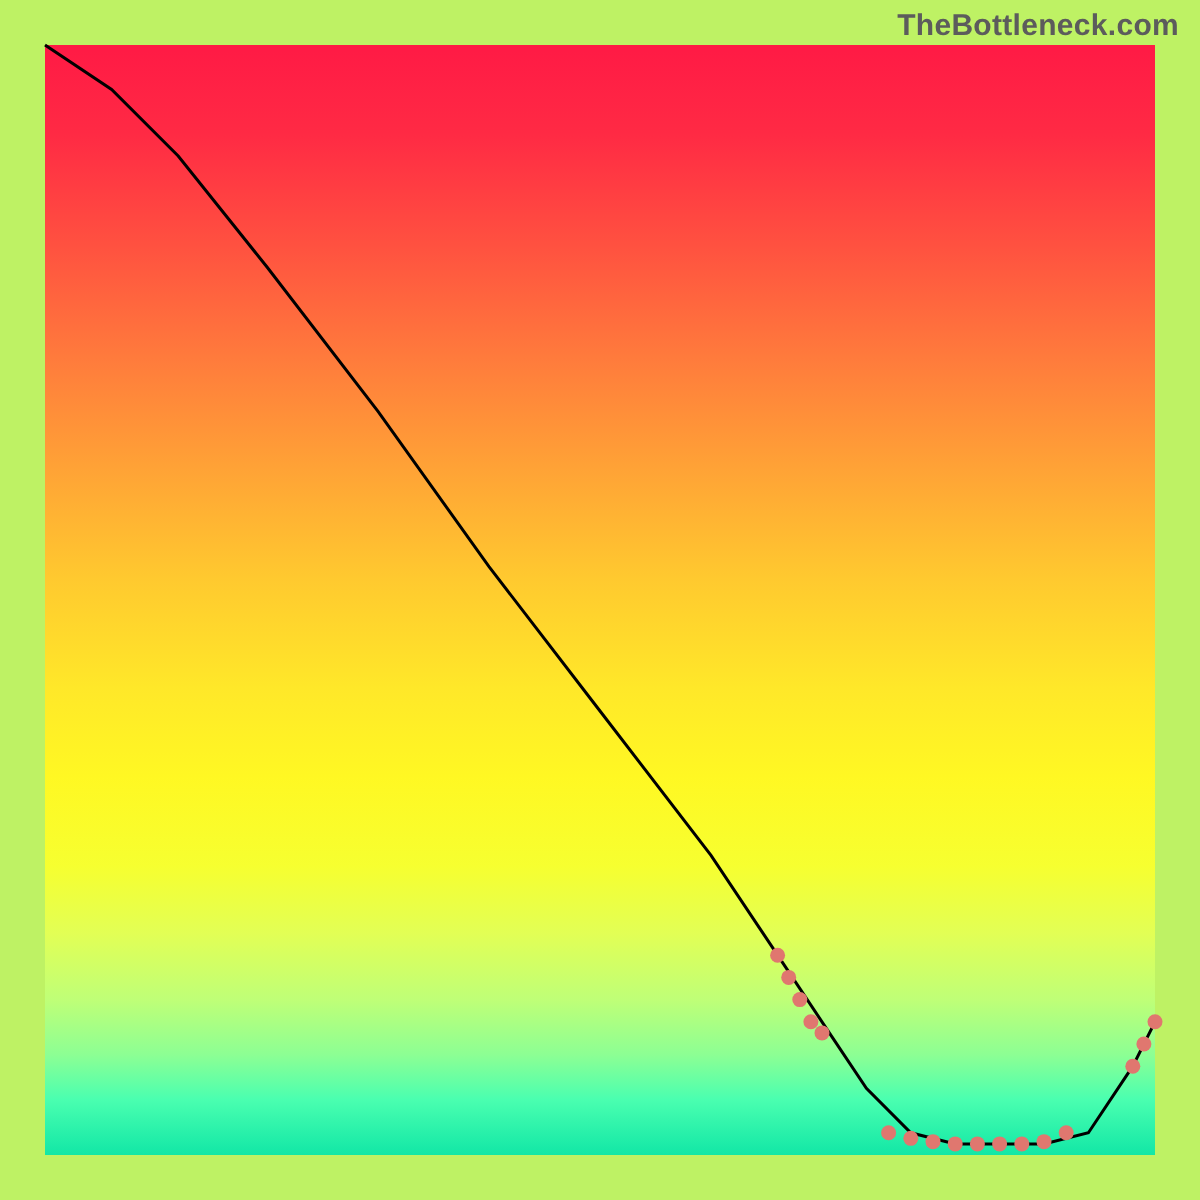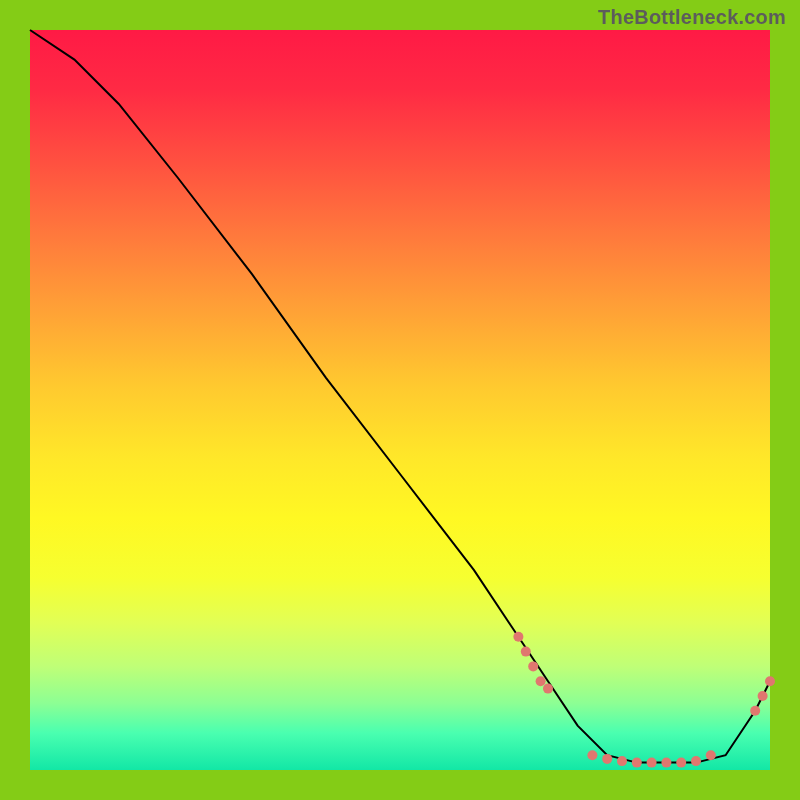--- a/index.html
+++ b/index.html
@@ -1,16 +1,16 @@
 <!DOCTYPE html>
 <html><head>
 <meta charset="utf-8">
 <style>
   html,body{margin:0;padding:0;width:800px;height:800px;background:#000;overflow:hidden;font-family:Arial,Helvetica,sans-serif}
-  .frame{position:absolute;left:0;top:0;width:800px;height:800px;background:#84cc16}
+  .frame{position:absolute;left:0;top:0;width:800px;height:800px;background:#bef264}
   .plot{position:absolute;left:30px;top:30px;width:740px;height:740px;
         background:linear-gradient(to bottom,
           #ff1a45 0%,
           #ff2a44 8%,
           #ff5140 18%,
           #ff7a3c 28%,
           #ffa236 38%,
           #ffc92f 48%,
           #ffe829 58%,
           #fff823 66%,

